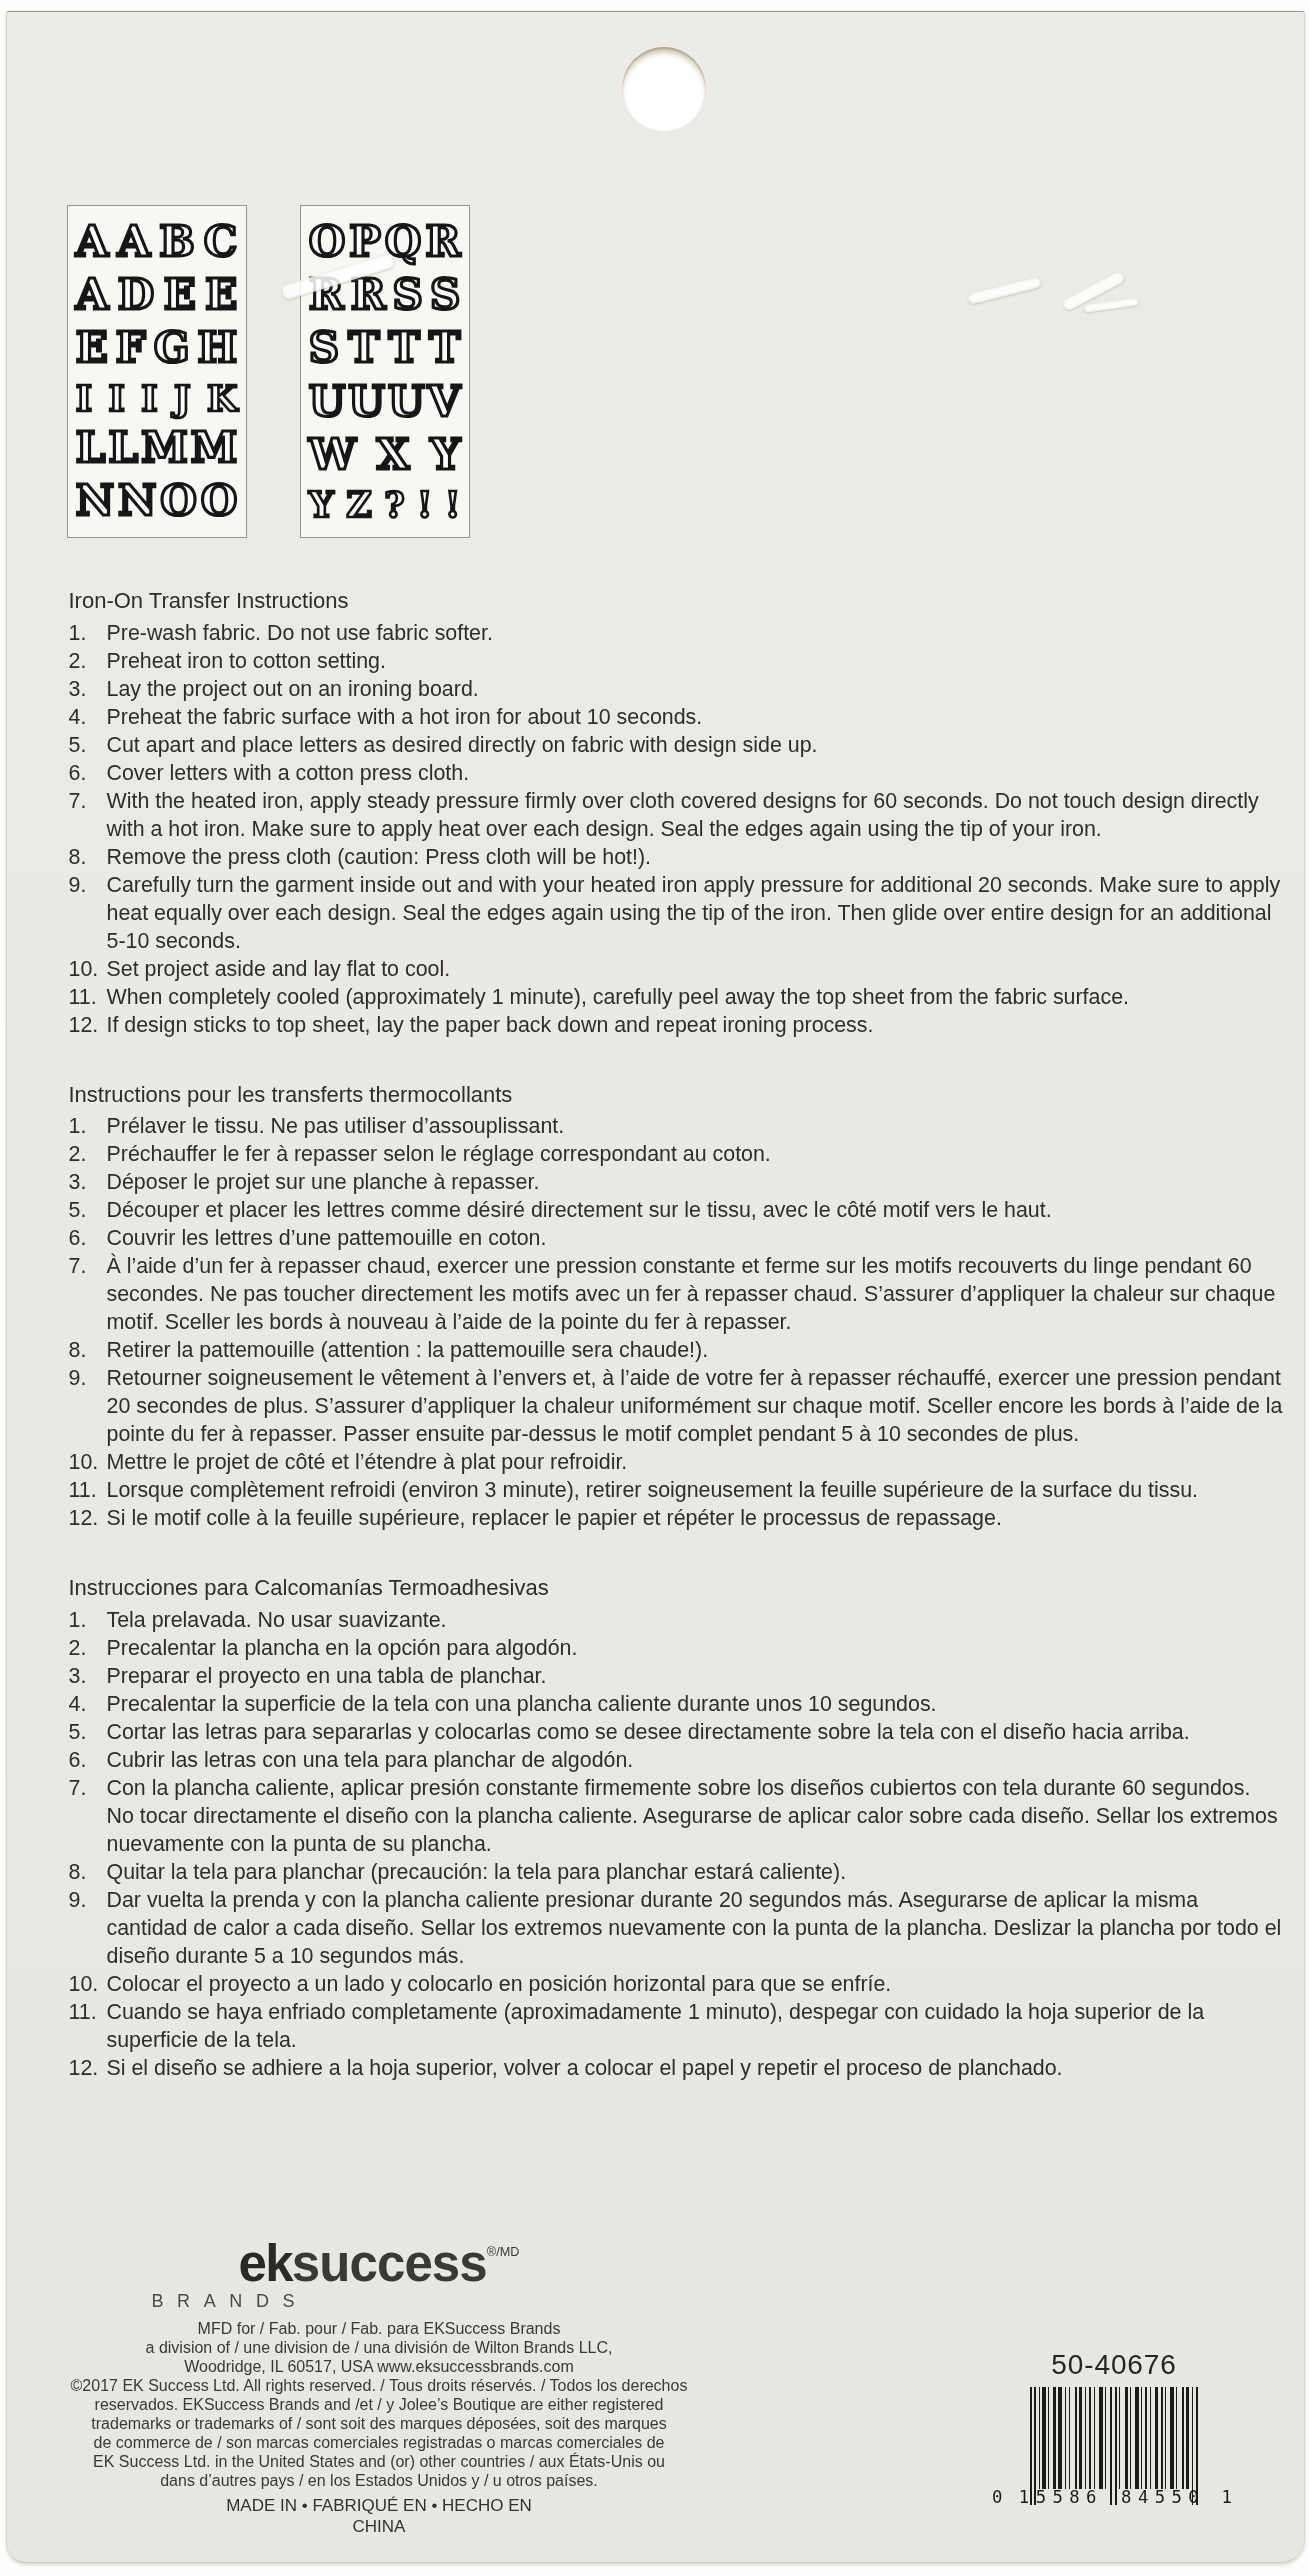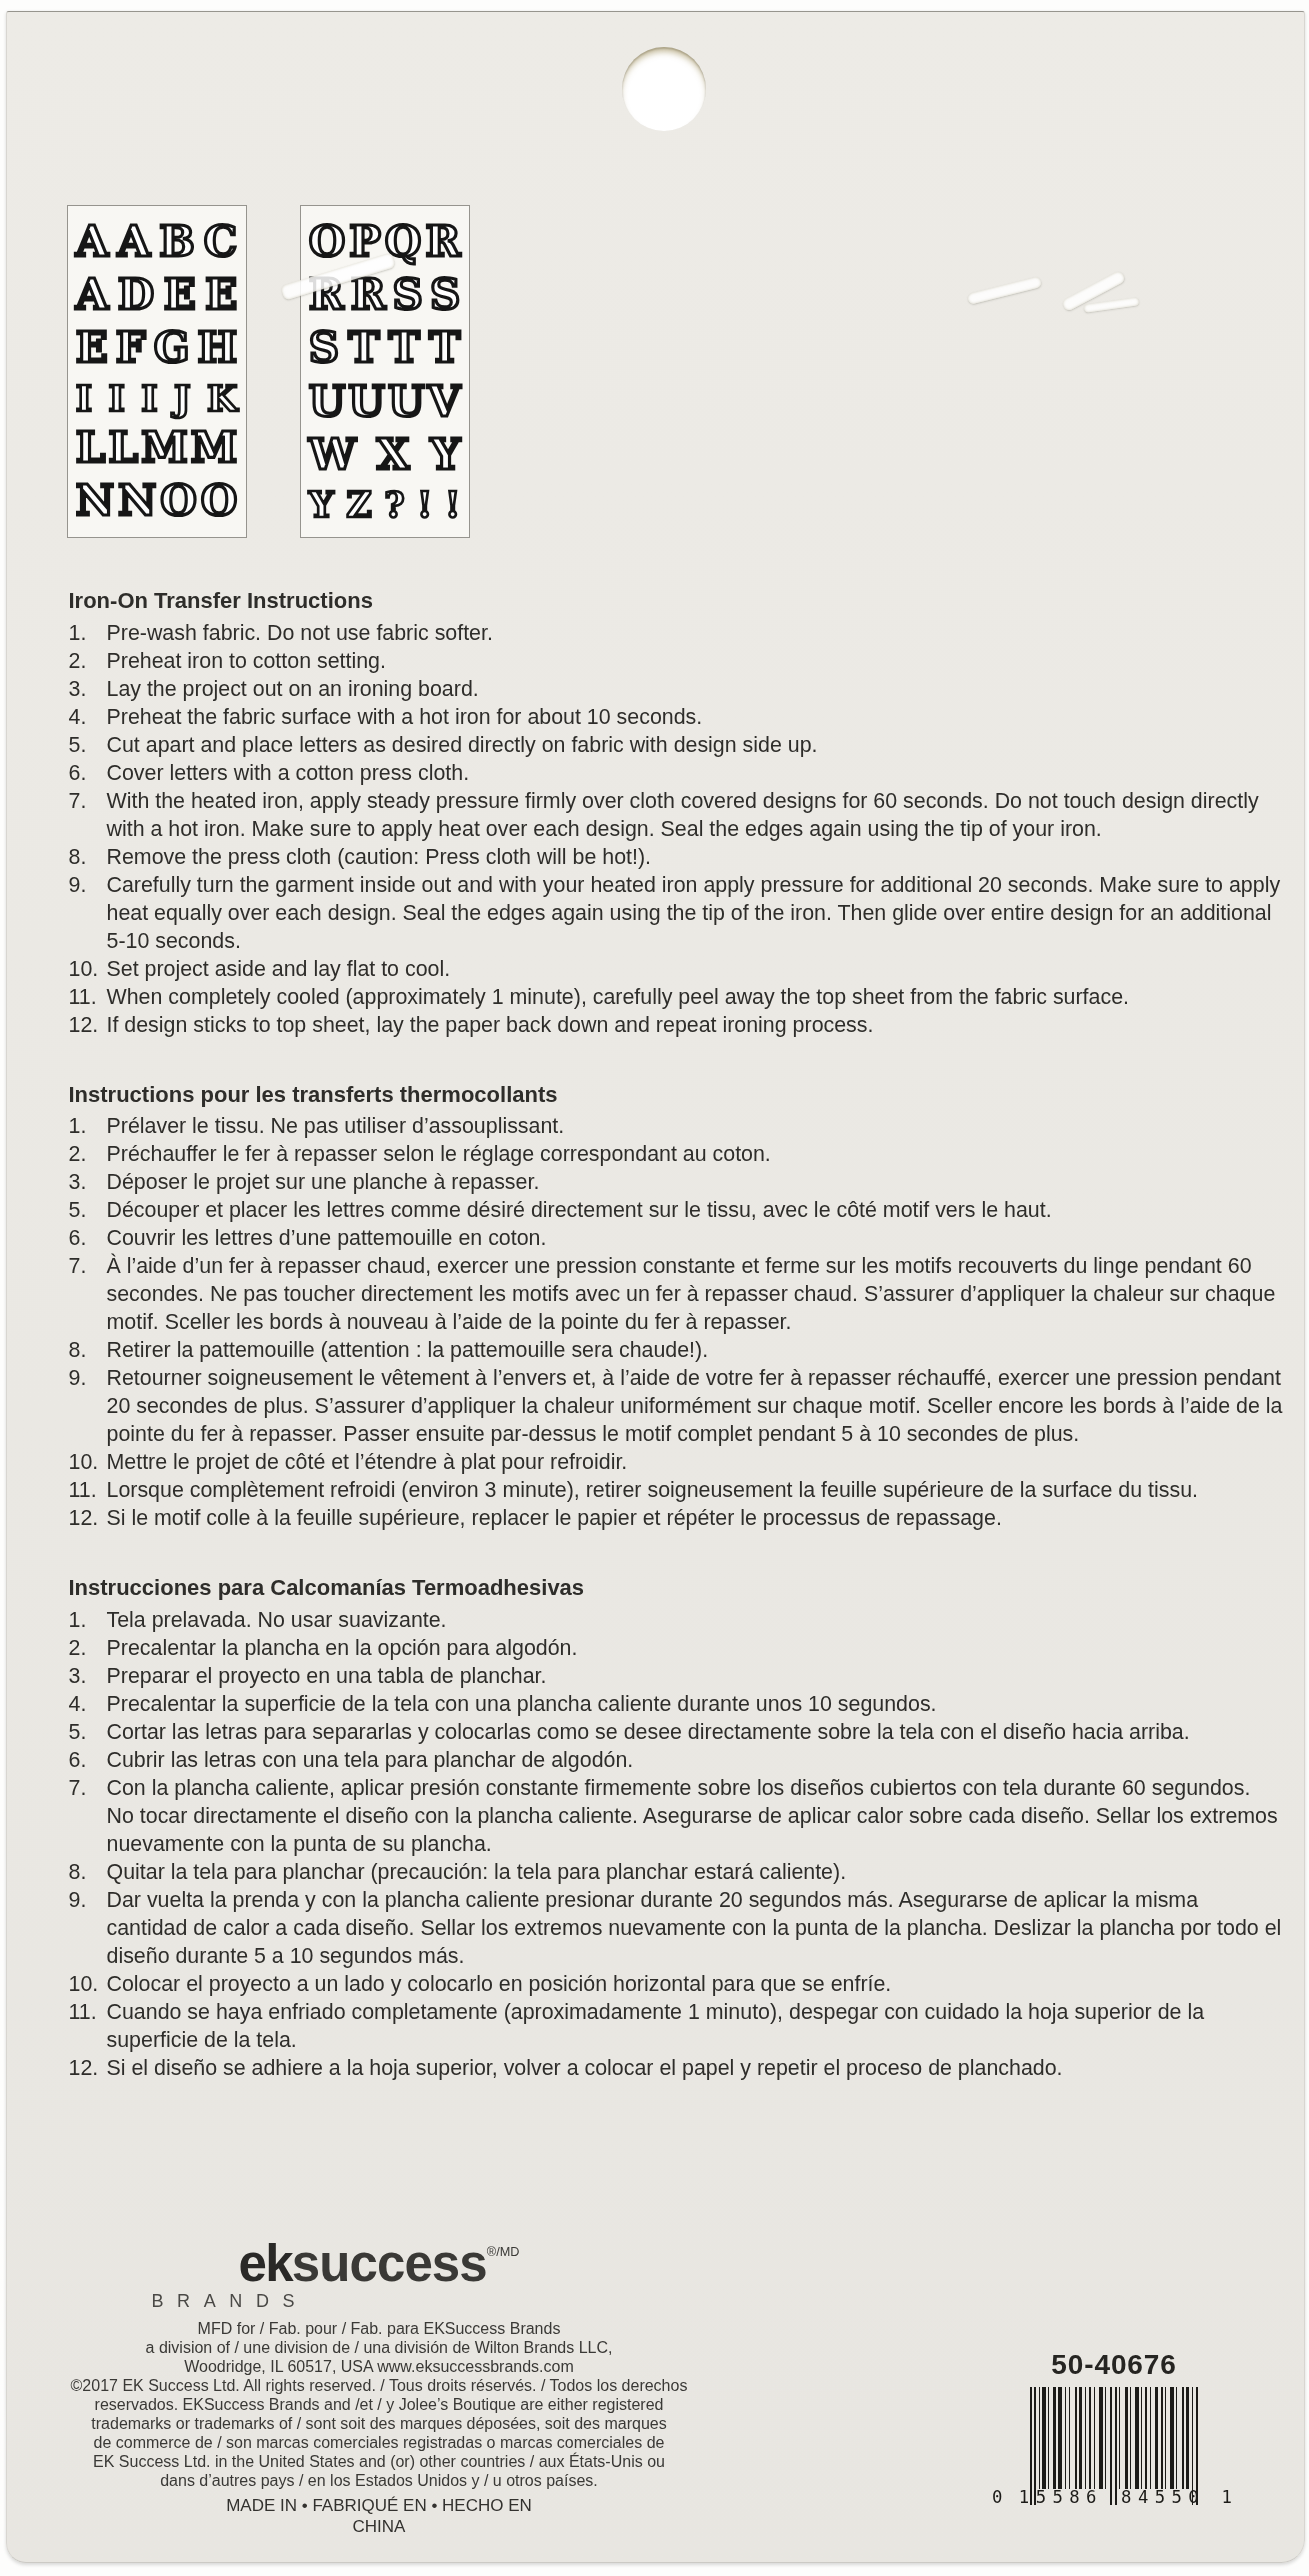--- a/index.html
+++ b/index.html
@@ -47,39 +47,39 @@
   .smudge-1{left:273px;top:257px;width:116px;height:14.5px;transform:rotate(-17deg);}
   .smudge-2{left:960px;top:273px;width:75px;height:11px;transform:rotate(-14deg);}
   .smudge-3{left:1053px;top:273px;width:67px;height:11.8px;transform:rotate(-28deg);}
   .smudge-4{left:1077px;top:289px;width:55px;height:8.2px;transform:rotate(-8deg);}
   
   .instructions{
     position:absolute;left:62px;top:575px;width:1215px;
     color:#2e2d2a;font-size:21.4px;line-height:28px;
   }
   .section + .section{margin-top:42px;}
-  .section-title{font-weight:bold;font-size:22px;margin:0 0 3.6px 0;}
+  .section-title{font-weight:normal;font-size:22px;margin:0 0 3.6px 0;}
   .steps{list-style:none;margin:0;padding:0;}
   .steps li{position:relative;padding-left:38px;}
   .steps li::before{content:attr(data-num);position:absolute;left:0;top:0;}
   
   .footer{
     position:absolute;left:36px;top:2226px;width:673px;text-align:center;color:#33322f;
   }
   .logo-line{line-height:1;white-space:nowrap;}
   .logo-ek{font-size:51px;font-weight:700;color:#2a2927;letter-spacing:-1.8px;}
   .logo-success{font-size:51px;font-weight:700;color:#3a3936;letter-spacing:-0.9px;}
   .logo-sup{font-size:12.7px;vertical-align:25.5px;color:#3a3936;letter-spacing:0;}
   .logo-brands{font-size:18px;letter-spacing:13.6px;color:#4a4946;margin-top:1.8px;margin-left:109px;text-align:left;}
   .fine-print{margin-top:7.3px;font-size:16px;line-height:19px;color:#3a3936;}
   .made-in{margin-top:4.5px;font-size:17px;line-height:21px;color:#33322f;}
   .country{font-size:17px;line-height:21px;color:#33322f;}
   
   .barcode-block{position:absolute;left:1000px;top:2337px;width:215px;}
-  .barcode-label{font-size:28px;color:#262522;text-align:center;margin-bottom:5.5px;letter-spacing:0.9px;font-weight:bold;}
+  .barcode-label{font-size:28px;color:#262522;text-align:center;margin-bottom:5.5px;letter-spacing:0.9px;}
   .bars{position:relative;height:118px;width:211px;margin:0 auto;}
   .bar{position:absolute;top:0;background:#1c1b18;height:102px;}
   .bar.tall{height:118px;}
   .barcode-digits{
     position:relative;width:240px;margin-left:-14.5px;margin-top:-18px;
     display:flex;justify-content:space-between;align-items:flex-end;
     font-family:"DejaVu Sans Mono",monospace;font-size:17.3px;color:#1c1b18;
   }
   .digit-group{letter-spacing:6.4px;background:transparent;padding:0 1.8px;}
 </style>

